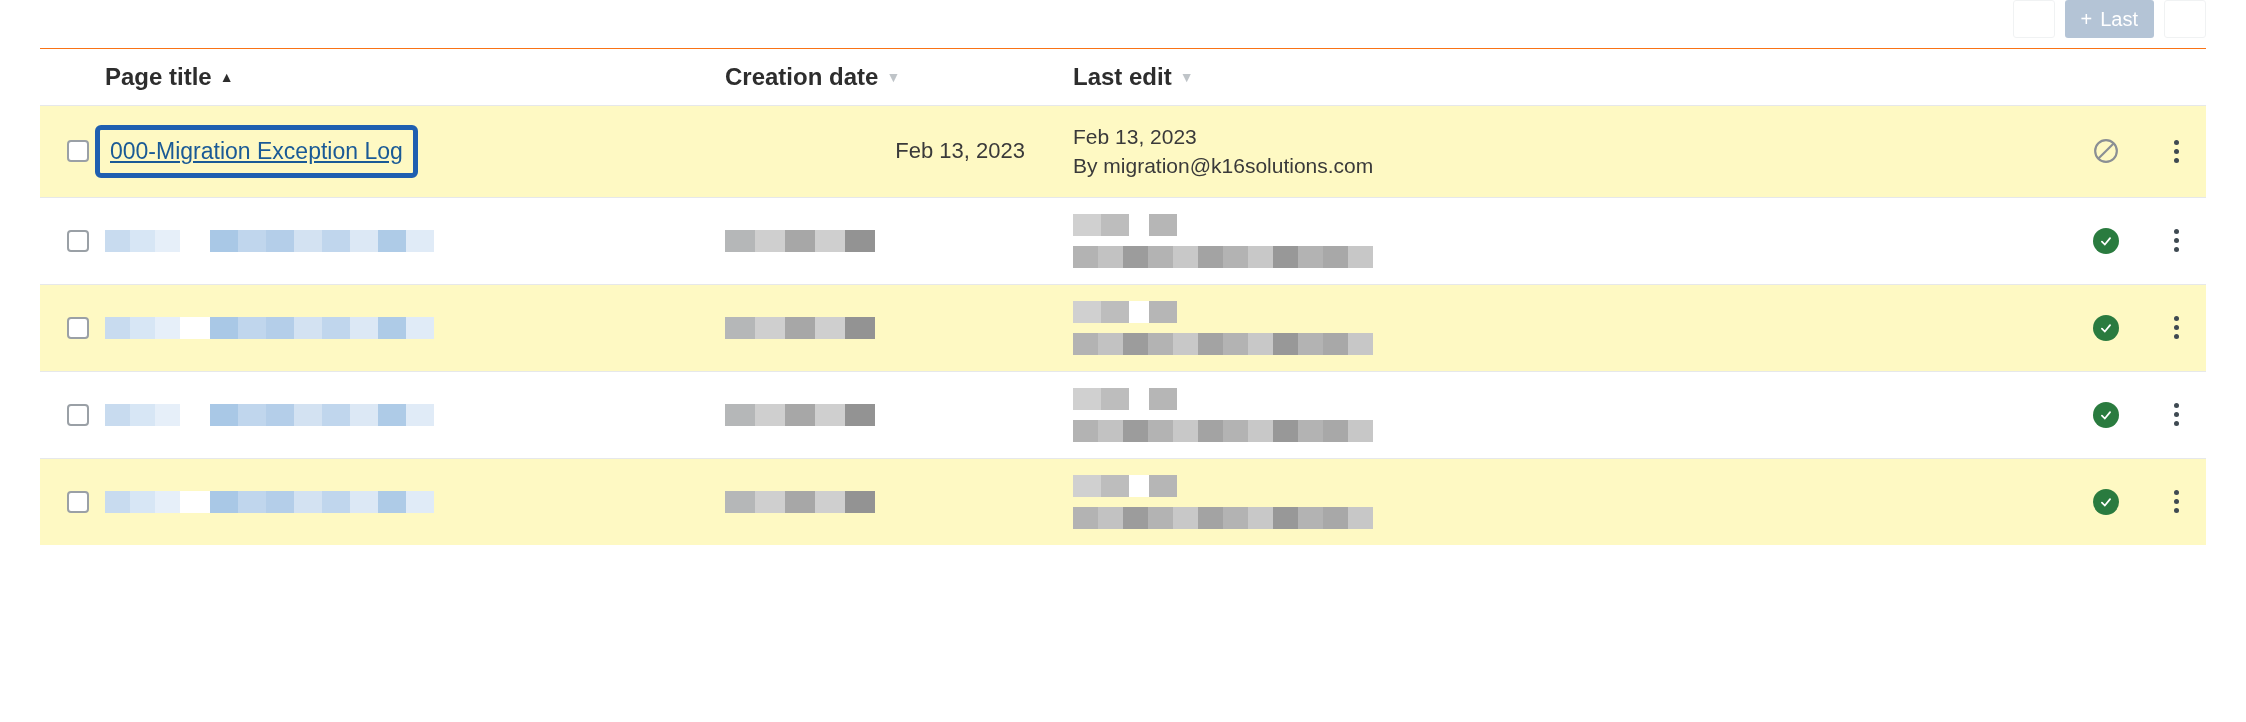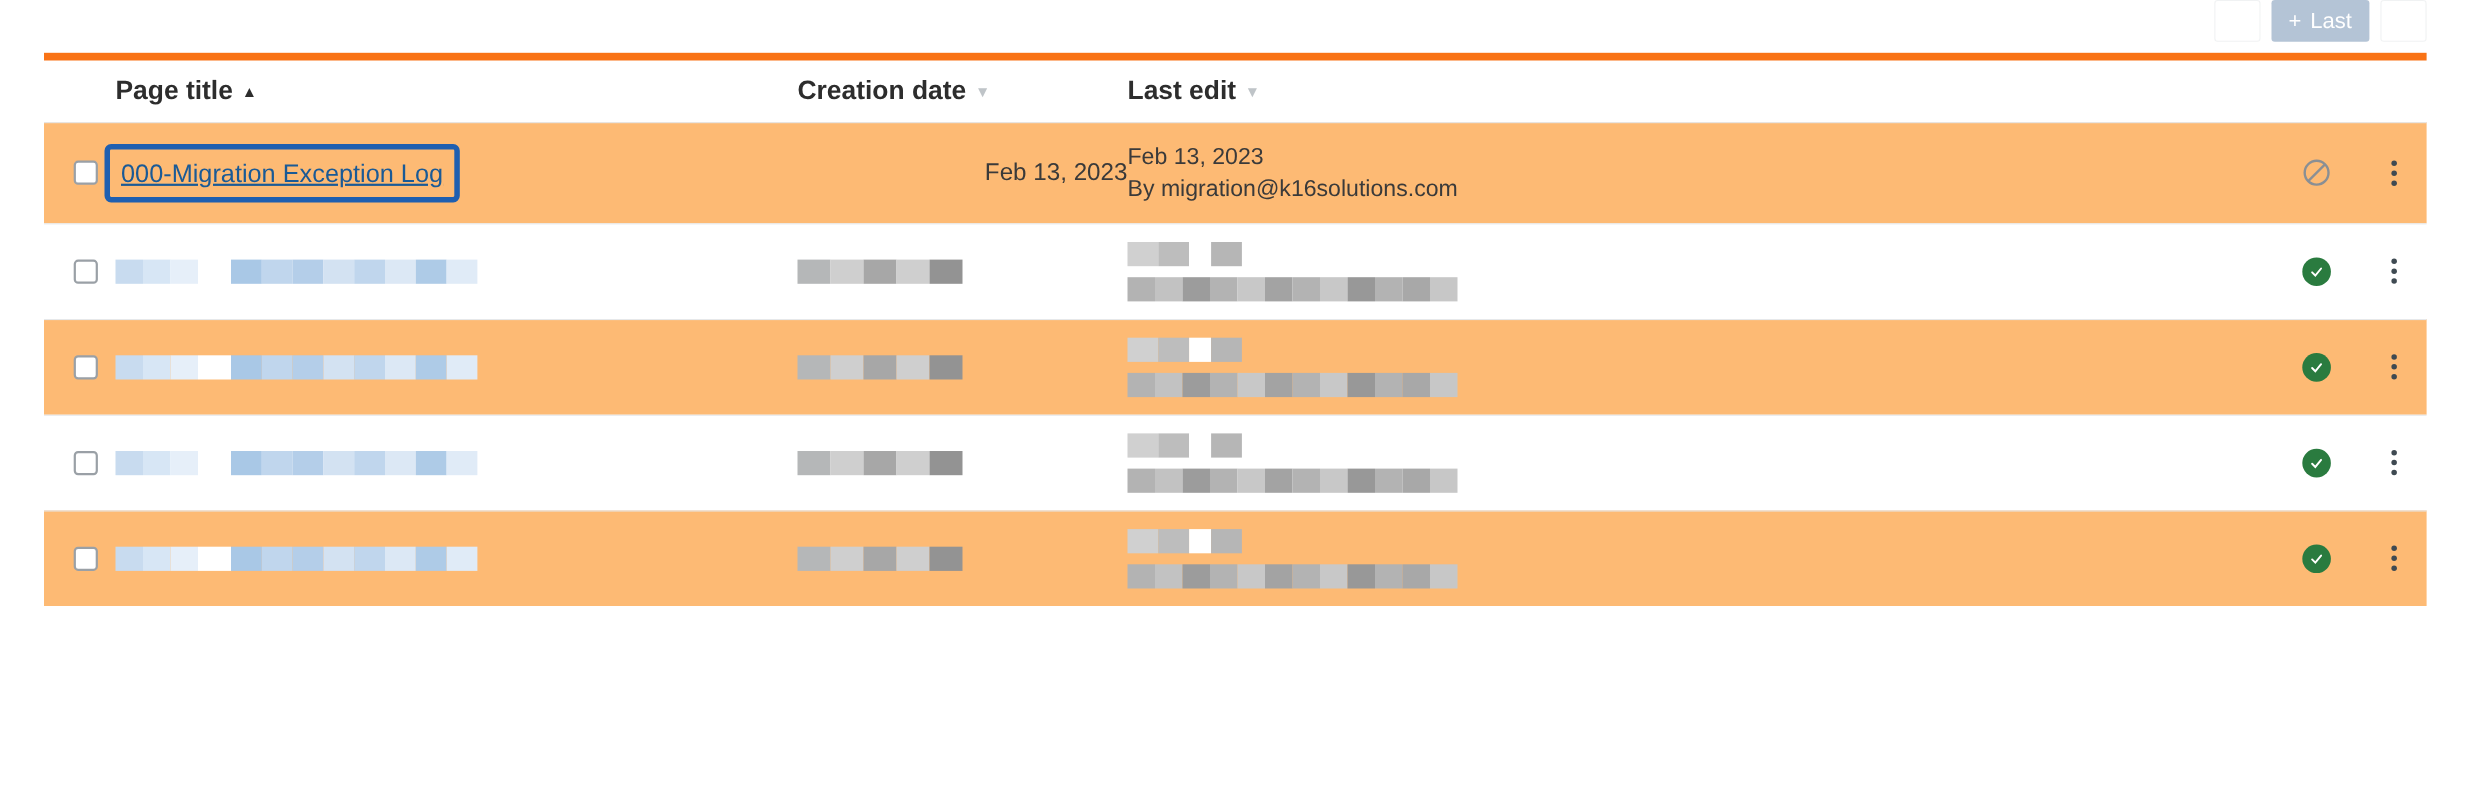--- a/index.html
+++ b/index.html
@@ -35,44 +35,44 @@
       border-radius: 3px;
       padding: 0 16px;
       display: flex;
       align-items: center;
       gap: 8px;
       font-size: 20px;
       opacity: 0.3;
     }
     .table {
       width: 100%;
-      border-top: 7px solid #f97316;
+      border-top: 1px solid #f97316;
     }
     .th-row {
       display: flex;
       align-items: center;
       padding: 14px 0 14px 10px;
     }
     .th { font-weight: 700; font-size: 24px; color: #2d2d2d; display: flex; align-items: center; gap: 8px; }
     .col-check { width: 55px; display: flex; align-items: center; justify-content: center; }
     .col-title { flex: 0 0 620px; }
     .col-creation { flex: 0 0 300px; text-align: right; }
-    .col-edit { flex: 1; }
+    .col-edit { flex: 1; margin-left: 48px; }
     .col-status { width: 80px; display: flex; align-items: center; justify-content: center; }
     .col-actions { width: 60px; display: flex; align-items: center; justify-content: center; }
     .sort-asc { font-size: 14px; }
     .sort-caret { color: #bfc4c8; font-size: 14px; }
     .row {
       display: flex;
       align-items: center;
       padding: 16px 0 16px 10px;
       border-top: 1px solid #e6e8ea;
       position: relative;
     }
-    .row.alt { background: #fdba74; }
+    .row.alt { background: #fef9c3; }
     .checkbox {
       width: 22px; height: 22px;
       border: 2px solid #9aa0a6;
       border-radius: 4px;
       background: #fff;
     }
     .link { color: #1a5a96; font-size: 23px; }
     .highlight-box {
       border: 5px solid #1f5fb0;
       border-radius: 6px;

